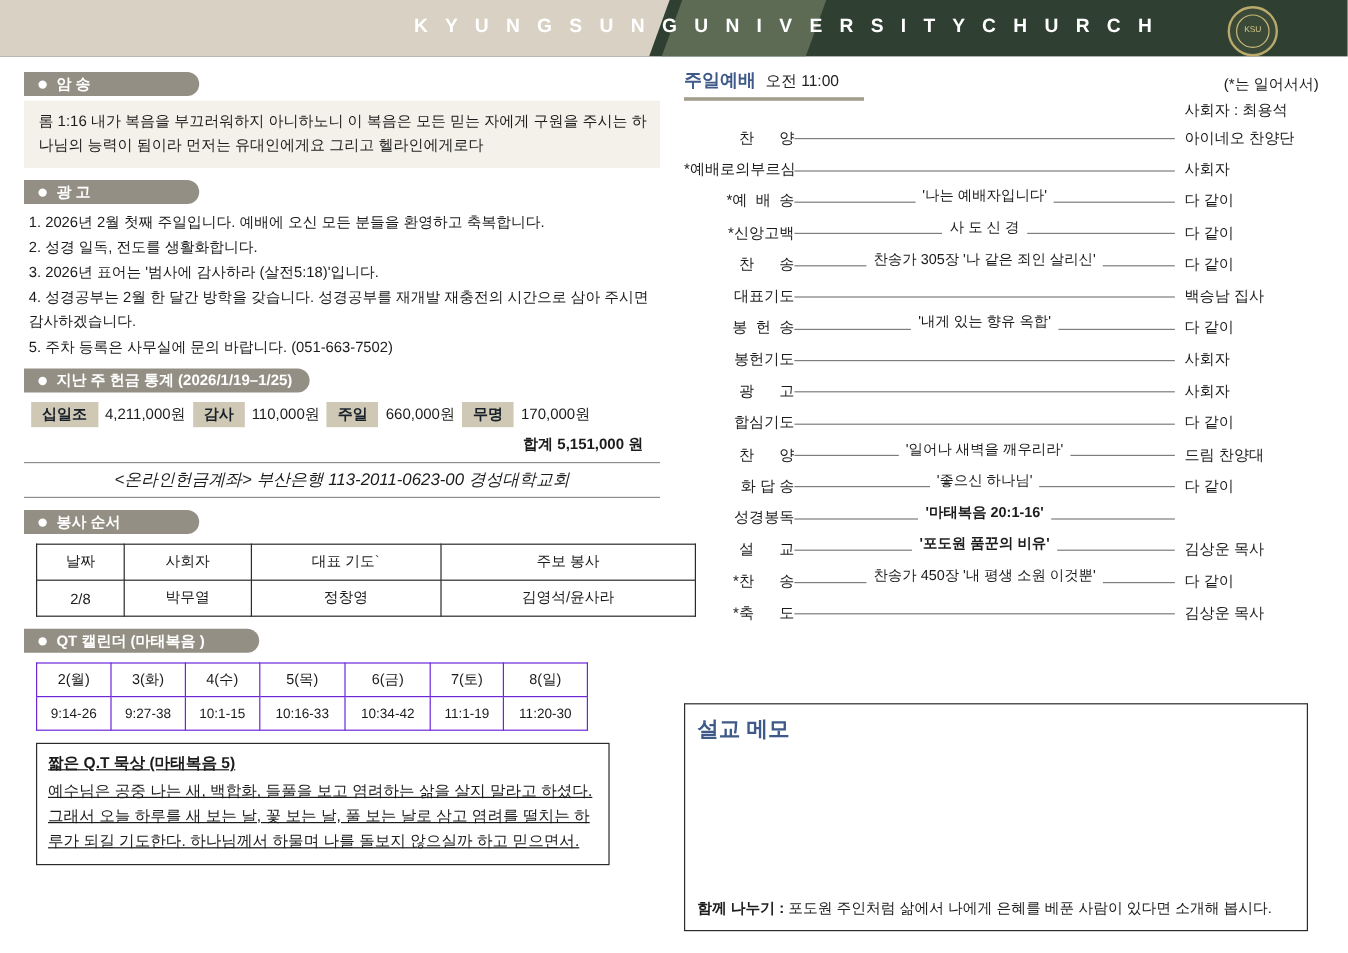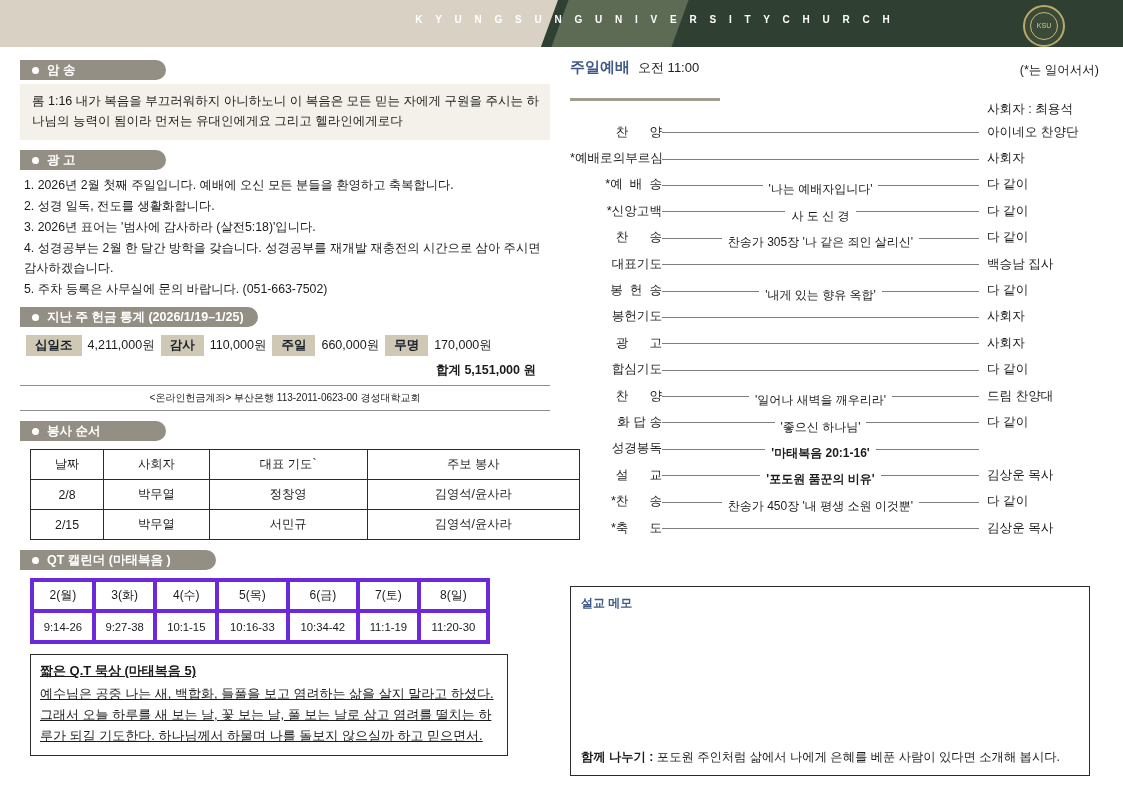--- a/index.html
+++ b/index.html
@@ -27,21 +27,21 @@
   }
   .header .dark-wedge{
     position:absolute;left:560px;top:0;width:120px;height:47px;
     background:#5d6b55;
     transform:skewX(-20deg);
   }
   .header-title{
     position:absolute;left:330px;top:14px;width:650px;
     text-align:center;
     color:#ffffff;
-    font-size:10px;letter-spacing:5px;font-weight:bold;
+    font-size:16px;letter-spacing:5px;font-weight:bold;
   }
   .header-logo{
     position:absolute;right:58px;top:5px;
     width:38px;height:38px;border-radius:50%;
     background:#3b4a38;border:2px solid #b9a96a;
     color:#d8c98a;font-size:8px;
     display:flex;align-items:center;justify-content:center;
     text-align:center;line-height:1.1;
   }
   .header-logo .inner{
@@ -93,74 +93,74 @@
   .tag{
     background:#cfc8b4;
     padding:2px 9px;font-size:12.5px;font-weight:bold;color:#17202a;
   }
   .offer-total{
     text-align:right;font-size:12.5px;font-weight:bold;
     margin:6px 14px 0 0;
   }
   .acct{
     border-top:1px solid #8d8d8d;border-bottom:1px solid #8d8d8d;
-    margin-top:6px;padding:5px 0;text-align:center;font-size:10px;
+    margin-top:6px;padding:5px 0;text-align:center;font-size:14px;font-style:italic;
   }
 
   
   table{border-collapse:collapse;}
   .svc-table{
     width:550px;margin:8px 0 0 10px;font-size:12.3px;text-align:center;
   }
   .svc-table td{
     border:1px solid #2b2b2b;height:27px;
   }
   .qt-table{
     width:460px;margin:8px 0 0 10px;font-size:11.3px;text-align:center;
   }
-  .qt-table td{border:4px solid #6d28d9;height:25px;}
+  .qt-table td{border:1px solid #6d28d9;height:25px;}
   .qt-table tr:first-child td{font-size:12px;}
 
   
   .qt-box{
     border:1px solid #2b2b2b;
     margin:10px 0 0 10px;width:458px;
     padding:6px 9px 8px 9px;
     font-size:13px;line-height:1.6;text-decoration:underline;
   }
   .qt-box .ttl{font-weight:bold;margin-bottom:2px;}
 
   
   .right{
     position:absolute;left:570px;top:58px;width:535px;
   }
   .svc-head{
     display:flex;align-items:baseline;gap:8px;
     border-bottom:3px solid #a39d8d;
-    padding-bottom:21px;width:150px;
+    padding-bottom:4px;width:150px;
   }
   .svc-head .t1{font-size:15px;font-weight:bold;color:#3f5a88;}
   .svc-head .t2{font-size:13px;color:#222;text-align:right;}
   .stand-note{
     position:absolute;right:6px;top:4px;font-size:12.5px;
   }
 
   .order{
     position:relative;margin-top:18px;width:535px;
   }
   .order-row{
     display:flex;align-items:center;height:26.4px;
     font-size:12.6px;
   }
   .o-name{
     width:92px;flex:none;text-align:right;white-space:pre;
   }
   .o-mid{
     flex:1;position:relative;height:100%;
-    display:flex;align-items:flex-end;justify-content:center;
+    display:flex;align-items:flex-start;justify-content:center;
   }
   .o-mid .rule{
     position:absolute;left:0;right:0;top:50%;height:0;
     border-top:1px solid #7d7d7d;
   }
   .o-mid .txt{
     position:relative;background:#ffffff;padding:0 6px;
     font-size:12px;text-align:center;
   }
   .o-who{
@@ -168,21 +168,21 @@
     font-size:12.6px;
   }
   .bold{font-weight:bold;}
 
   .memo{
     position:absolute;left:570px;top:586px;width:520px;height:190px;
     border:1px solid #2b2b2b;
     padding:8px 10px;
     box-sizing:border-box;
   }
-  .memo .m-title{font-size:12px;font-weight:bold;color:#3f5a88;}
+  .memo .m-title{font-size:18px;font-weight:bold;color:#3f5a88;}
   .memo .m-share{
     position:absolute;left:10px;right:10px;bottom:8px;
     font-size:12.3px;line-height:1.55;
   }
   .memo .m-share b{font-weight:bold;}
 </style>
 </head>
 <body>
 
 <div class="header">
@@ -243,26 +243,20 @@
         <tr>
       <td>날짜</td>
       <td>사회자</td>
       <td>대표 기도`</td>
       <td>주보 봉사</td>
     </tr>
     <tr>
       <td>2/8</td>
       <td>박무열</td>
       <td>정창영</td>
-      <td>김영석/윤사라</td>
-    </tr>
-    <tr>
-      <td>2/15</td>
-      <td>박무열</td>
-      <td>서민규</td>
       <td>김영석/윤사라</td>
     </tr>
   </tbody>
     </table>
 
   <div class="sec-label wide" style="margin-top:10px">
     <span class="dot"></span>
     <span>QT 캘린더 (마태복음 )</span>
   </div>
   <table class="qt-table">

